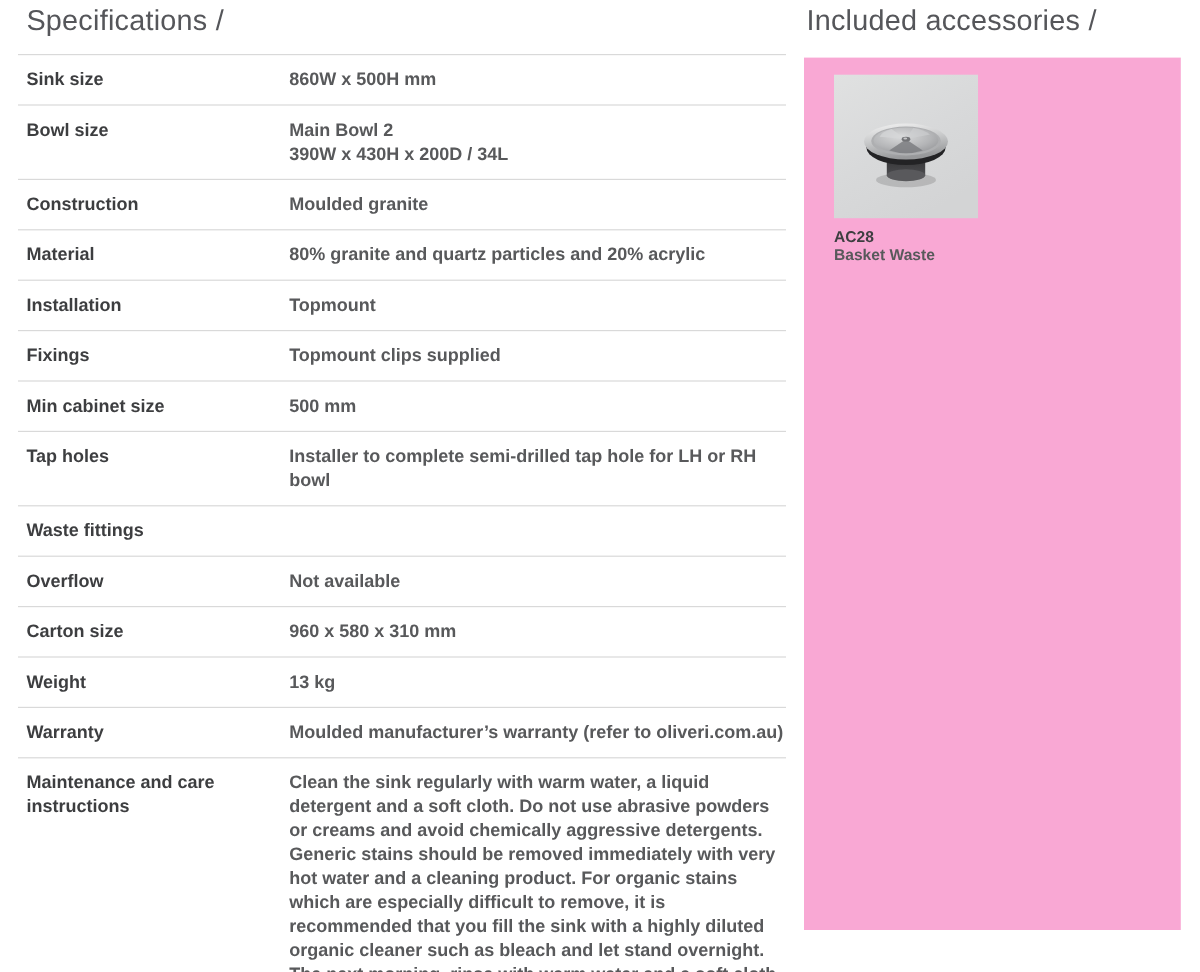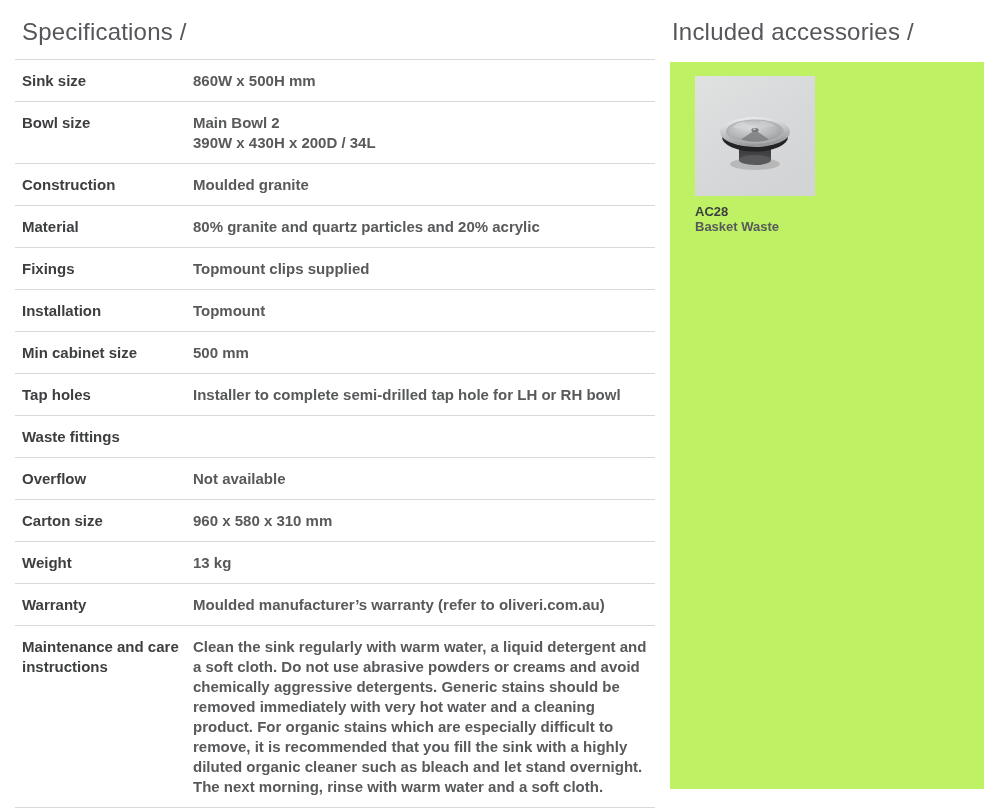--- a/index.html
+++ b/index.html
@@ -9,32 +9,33 @@
     font-family: "Liberation Sans", sans-serif;
     position: relative;
     -webkit-font-smoothing: antialiased;
   }
   .page { position: relative; width: 1000px; height: 810px; overflow: hidden; }
 
   
   .specs { position: absolute; left: 15px; top: 0; width: 640px; }
   .section-title {
     margin: 0;
-    padding: 17px 0 12px 7px;
+    padding: 3px 0 12px 7px;
     font-size: 24px;
     font-weight: 400;
     line-height: 30px;
     color: #55565a;
     letter-spacing: 0.2px;
   }
   .spec-table { border-bottom: 1px solid #d9d9d9; }
   .spec-row {
     display: flex;
     border-top: 1px solid #d9d9d9;
     padding: 11px 0 10px 0;
+    gap: 48px;
   }
   .spec-label {
     flex: none;
     width: 178px;
     padding-left: 7px;
     padding-right: 14px;
     font-size: 15px;
     font-weight: 700;
     line-height: 20px;
     color: #3d3e40;
@@ -48,21 +49,21 @@
     color: #58595b;
     white-space: pre-line;
   }
 
   
   .accessories { position: absolute; left: 670px; top: 0; width: 314px; }
   .accessories .section-title { padding-left: 2px; }
   .acc-panel {
     margin-top: 3px;
     height: 727px;
-    background: #bef264;
+    background: #f9a8d4;
   }
   .acc-item { padding: 14px 0 0 25px; width: 170px; cursor: pointer; }
   .acc-thumb { width: 120px; height: 120px; display: block; }
   .acc-code {
     margin-top: 8px;
     font-size: 13px;
     font-weight: 700;
     line-height: 15px;
     color: #3d3e40;
   }
@@ -93,26 +94,26 @@
       </div>
       <div class="spec-row">
         <div class="spec-label">Construction</div>
         <div class="spec-value">Moulded granite</div>
       </div>
       <div class="spec-row">
         <div class="spec-label">Material</div>
         <div class="spec-value">80% granite and quartz particles and 20% acrylic</div>
       </div>
       <div class="spec-row">
+        <div class="spec-label">Installation</div>
+        <div class="spec-value">Topmount</div>
+      </div>
+      <div class="spec-row">
         <div class="spec-label">Fixings</div>
         <div class="spec-value">Topmount clips supplied</div>
-      </div>
-      <div class="spec-row">
-        <div class="spec-label">Installation</div>
-        <div class="spec-value">Topmount</div>
       </div>
       <div class="spec-row">
         <div class="spec-label">Min cabinet size</div>
         <div class="spec-value">500 mm</div>
       </div>
       <div class="spec-row">
         <div class="spec-label">Tap holes</div>
         <div class="spec-value">Installer to complete semi-drilled tap hole for LH or RH bowl</div>
       </div>
       <div class="spec-row">

